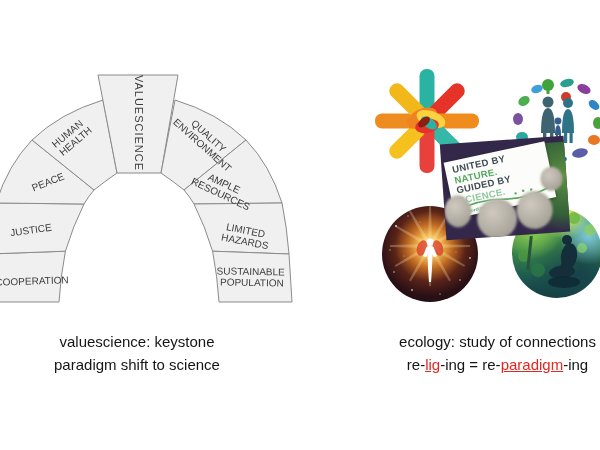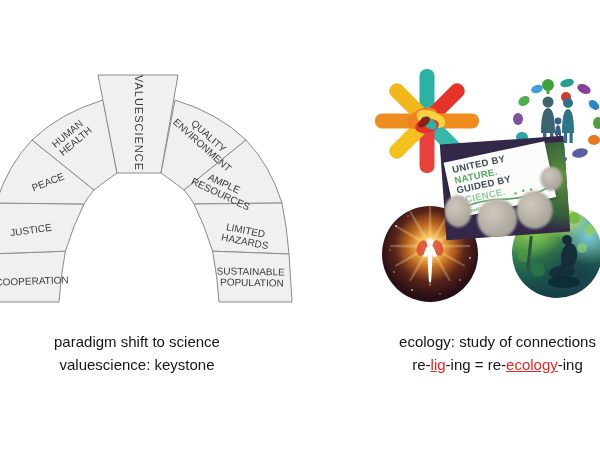--- a/index.html
+++ b/index.html
@@ -101,22 +101,22 @@
     </g>
     <g transform="translate(252,277) rotate(1)">
       <text class="blk-label">
         <tspan x="0" dy="-2">SUSTAINABLE</tspan>
         <tspan x="0" dy="11">POPULATION</tspan>
       </text>
     </g>
   </svg>
 
   <div class="caption" id="caption-left">
+    <div>valuescience: keystone</div>
     <div>paradigm shift to science</div>
-    <div>valuescience: keystone</div>
   </div>
 
   <svg class="abs" style="left:367px;top:61px;" width="120" height="120" viewBox="0 0 120 120">
     <g>
       <g transform="rotate(0 60 60)">
           <rect x="52.5" y="8" width="15" height="48" rx="7" fill="#2ab3a3"></rect>
         </g>
       <g transform="rotate(45 60 60)">
           <rect x="52.5" y="10" width="15" height="44" rx="7" fill="#e5332a"></rect>
         </g>
@@ -284,16 +284,16 @@
       <div id="hashtag">#NatureUnites</div>
     </div>
     <div class="head" style="left:0px;top:52px;width:27px;height:32px;"></div>
     <div class="head" style="left:32px;top:58px;width:40px;height:40px;"></div>
     <div class="head" style="left:72px;top:53px;width:36px;height:38px;"></div>
     <div class="head" style="left:98px;top:30px;width:22px;height:24px;"></div>
   </div>
 
   <div class="caption" id="caption-right">
     <div>ecology: study of connections</div>
-    <div><span>re-</span><span class="red">lig</span><span>-ing = re-</span><span class="red">ecology</span><span>-ing</span></div>
+    <div><span>re-</span><span class="red">lig</span><span>-ing = re-</span><span class="red">paradigm</span><span>-ing</span></div>
   </div>
 
 </div>
 
 </body></html>

